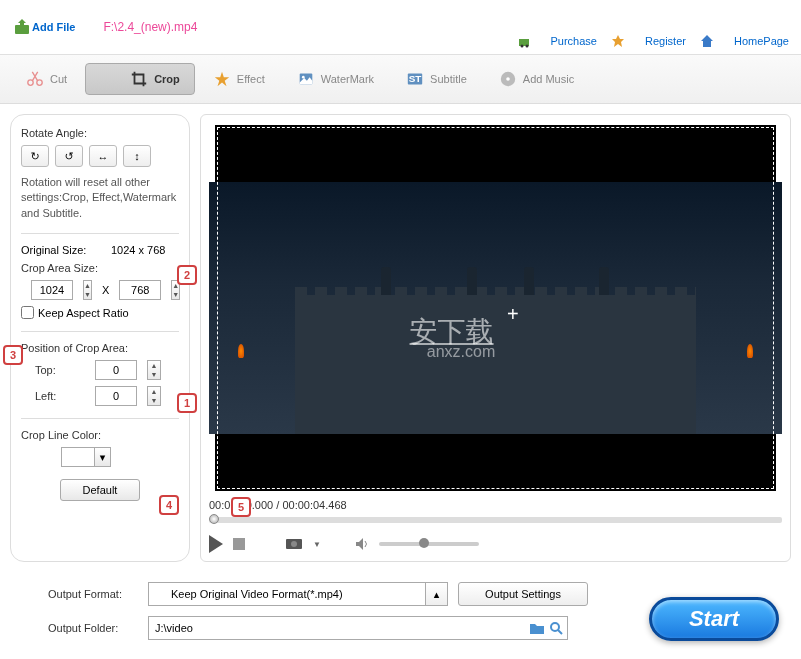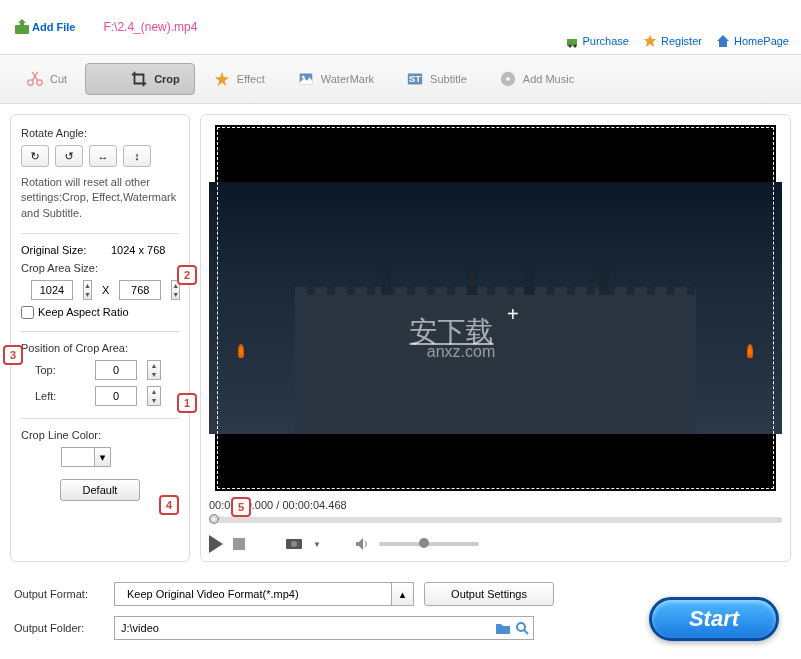--- a/index.html
+++ b/index.html
@@ -3,42 +3,42 @@
 <meta charset="utf-8">
 <style>
 * { box-sizing: border-box; margin: 0; padding: 0; font-family: Tahoma, Arial, sans-serif; font-size: 11px; }
 body { background: #fff; width: 801px; height: 659px; position: relative; overflow: hidden; }
 
 .top-bar { display: flex; align-items: center; padding: 6px 12px; border-bottom: 1px solid #e0e0e0; }
 .top-bar-left { display: flex; align-items: center; gap: 8px; }
 .add-file-btn { display: flex; align-items: center; gap: 0; color: #0066cc; font-weight: bold; font-size: 13px; cursor: pointer; }
 .file-path { color: #ec4899; margin-left: 20px; font-size: 12px; }
 .top-bar-right { margin-left: auto; display: flex; gap: 14px; }
-.top-link { display: flex; align-items: center; gap: 4px; color: #0066cc; cursor: pointer; font-size: 12px; margin-top: 28px; }
+.top-link { display: flex; align-items: center; gap: 20px; color: #0066cc; cursor: pointer; font-size: 12px; margin-top: 28px; }
 
 .tab-bar { display: flex; padding: 8px 12px; gap: 4px; background: linear-gradient(#fafafa, #f0f0f0); border-bottom: 1px solid #ddd; }
 .tab { display: flex; align-items: center; gap: 6px; padding: 6px 14px; border-radius: 4px; color: #888; cursor: pointer; font-size: 13px; }
 .tab.active { background: linear-gradient(#d8d8d8, #c8c8c8); border: 1px solid #aaa; color: #333; font-weight: bold; padding-left: 44px; }
 .tab-icon { width: 18px; height: 18px; }
 
 .main-area { display: flex; padding: 10px; gap: 10px; }
 
-.left-panel { width: 180px; border: 1px solid #ddd; border-radius: 6px; padding: 12px 10px; position: relative; }
+.left-panel { width: 180px; border: 1px solid #ddd; border-radius: 14px; padding: 12px 10px; position: relative; }
 .left-panel .section { margin-bottom: 12px; }
 .left-panel .label { color: #333; margin-bottom: 6px; display: block; }
 .rotate-btns { display: flex; gap: 6px; margin-bottom: 8px; }
 .rotate-btn { width: 28px; height: 22px; border: 1px solid #bbb; background: linear-gradient(#fff,#eee); border-radius: 3px; cursor: pointer; display: flex; align-items: center; justify-content: center; }
 .hint-text { color: #555; font-size: 11px; line-height: 1.4; }
 .hr { border: none; border-top: 1px solid #ddd; margin: 10px 0; }
 .field-row { display: flex; align-items: center; gap: 10px; margin-bottom: 6px; }
 .field-label { width: 50px; color: #333; }
 .num-input { width: 42px; height: 20px; border: 1px solid #aaa; text-align: center; }
 .spinner { width: 14px; height: 20px; border: 1px solid #aaa; background: linear-gradient(#fff,#e8e8e8); display: flex; flex-direction: column; }
 .spinner span { flex:1; font-size: 7px; text-align: center; line-height: 9px; color: #555; cursor: pointer; }
-.checkbox-row { display: flex; align-items: flex-start; gap: 4px; margin-top: 6px; }
+.checkbox-row { display: flex; align-items: center; gap: 4px; margin-top: 6px; }
 .color-select { width: 50px; height: 20px; border: 1px solid #aaa; display: flex; }
 .color-swatch { flex: 1; background: #fff; }
 .color-arrow { width: 16px; border-left: 1px solid #aaa; display: flex; align-items: center; justify-content: center; background: linear-gradient(#fff,#e8e8e8); }
 .default-btn { width: 80px; height: 22px; border: 1px solid #aaa; background: linear-gradient(#fff,#e8e8e8); border-radius: 3px; margin: 8px auto 0; display: block; cursor: pointer; }
 
 .callout { position: absolute; width: 20px; height: 20px; background: #fff; border: 2px solid #d04040; border-radius: 4px; color: #d04040; font-weight: bold; display: flex; align-items: center; justify-content: center; font-size: 11px; }
 .callout::after { content:''; position:absolute; width:0; height:0; }
 
 .right-panel { flex: 1; border: 1px solid #ddd; border-radius: 6px; padding: 8px; position: relative; }
 .video-area { width: 100%; height: 370px; background: #000; position: relative; display: flex; align-items: center; justify-content: center; }
@@ -57,24 +57,24 @@
 .progress-bar { width: 100%; height: 6px; background: #ddd; margin-top: 6px; position: relative; border-radius: 2px; }
 .progress-thumb { position: absolute; left: 0; top: -3px; width: 10px; height: 10px; background: radial-gradient(#fff,#aaa); border: 1px solid #888; border-radius: 50%; }
 
 .controls { display: flex; align-items: center; gap: 10px; margin-top: 12px; }
 .ctrl-btn { cursor: pointer; color: #666; }
 .play-icon { width: 0; height: 0; border-left: 14px solid #555; border-top: 9px solid transparent; border-bottom: 9px solid transparent; }
 .stop-icon { width: 12px; height: 12px; background: #999; }
 .volume-slider { width: 100px; height: 4px; background: #ccc; position: relative; border-radius: 2px; }
 .volume-thumb { position: absolute; left: 40%; top: -4px; width: 10px; height: 10px; background: #888; border-radius: 50%; }
 
-.bottom-section { padding: 10px 14px; }
+.bottom-section { padding: 10px 14px; margin-left: 34px; }
 .output-row { display: flex; align-items: center; gap: 10px; margin-bottom: 10px; }
 .output-label { width: 90px; color: #333; }
-.format-select { flex: 0 0 300px; height: 24px; border: 1px solid #aaa; display: flex; align-items: center; padding: 0 12px; background: #fff; position: relative; }
+.format-select { flex: 0 0 300px; height: 24px; border: 1px solid #aaa; display: flex; align-items: center; padding: 0 22px; background: #fff; position: relative; }
 .format-arrow { position: absolute; right: 0; width: 22px; height: 100%; border-left: 1px solid #aaa; display: flex; align-items: center; justify-content: center; background: linear-gradient(#fff,#eee); }
 .output-settings-btn { width: 130px; height: 24px; border: 1px solid #aaa; background: linear-gradient(#fff,#eee); border-radius: 3px; cursor: pointer; }
 .folder-input { flex: 0 0 420px; height: 24px; border: 1px solid #aaa; padding: 0 6px; display: flex; align-items: center; position: relative; }
 .folder-icons { position: absolute; right: 4px; display: flex; gap: 4px; }
 
 .start-btn { position: absolute; right: 22px; bottom: 18px; width: 130px; height: 44px; border-radius: 22px; background: linear-gradient(#4db8ff, #1a7ae0); border: 3px solid #0a4a9a; color: #fff; font-size: 22px; font-weight: bold; font-style: italic; cursor: pointer; box-shadow: 0 2px 6px rgba(0,0,0,0.3), inset 0 2px 4px rgba(255,255,255,0.5); }
 </style>
 </head>
 <body>
 

